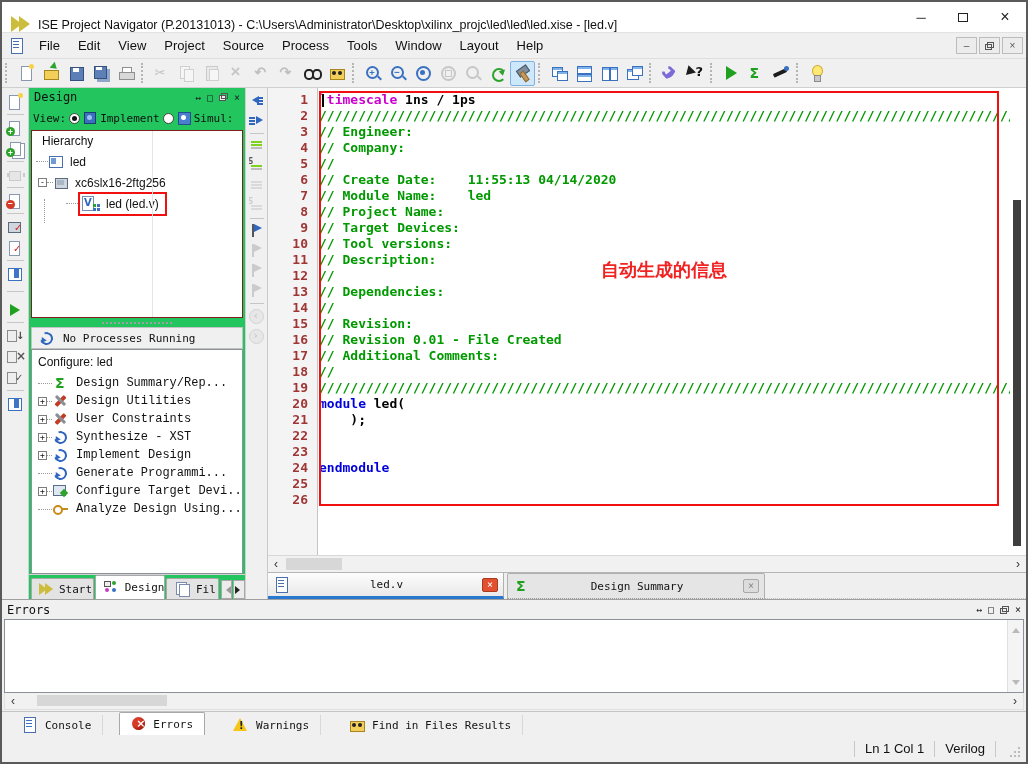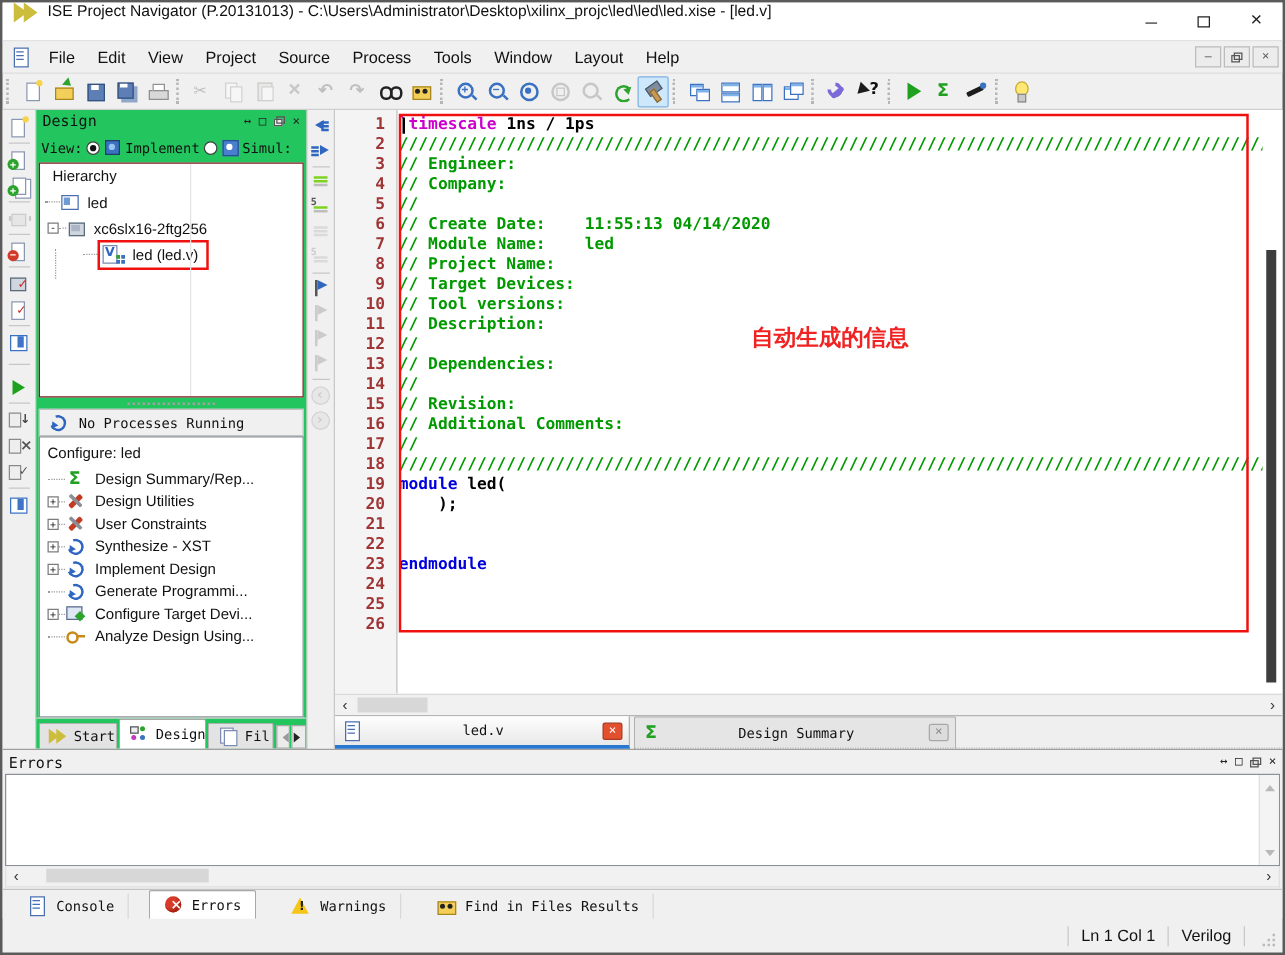--- a/index.html
+++ b/index.html
@@ -2,21 +2,21 @@
 <html><head>
 <meta charset="utf-8">
 <style>
   html,body{margin:0;padding:0;background:#888;}
   *{box-sizing:border-box;}
   .window{width:1028px;height:764px;border:2px solid #5a5a5a;background:#f0f0f0;
     display:flex;flex-direction:column;font-family:"Liberation Sans",sans-serif;color:#111;
     position:relative;overflow:hidden;}
 
   
-  .titlebar{height:30px;background:#ffffff;display:flex;align-items:flex-start;padding-left:8px;flex:none;}
+  .titlebar{height:30px;background:#ffffff;display:flex;align-items:flex-end;padding-left:8px;flex:none;}
   .title{font-size:12.5px;flex:1;white-space:nowrap;overflow:hidden;margin-left:4px;}
   .wbtn{width:42px;height:100%;display:flex;align-items:center;justify-content:center;color:#222;font-size:13px;}
   .ic-max{width:10px;height:9px;border:1px solid #222;}
   .wclose{font-size:16px;font-weight:400;}
 
   
   .menubar{height:26px;background:#f0f0f0;display:flex;align-items:center;border-top:1px solid #e2e2e2;flex:none;}
   .menu-doc{margin:0 4px 0 6px;}
   .menu-item{padding:0 9px;font-size:13px;height:100%;display:flex;align-items:center;}
   .mdis{margin-left:auto;display:flex;align-items:center;padding-right:3px;}
@@ -60,21 +60,21 @@
   .hlbox{display:flex;align-items:center;border:2px solid #f01010;padding:1px 6px 1px 2px;}
   .tlabel{margin-left:4px;white-space:nowrap;}
 
   .splitter{height:9px;display:flex;align-items:center;justify-content:center;flex:none;}
   .splitter i{width:70px;border-top:2px dotted #9f9f9f;}
   .proc-status{height:22px;display:flex;align-items:center;gap:7px;font:11px "DejaVu Sans Mono",monospace;
     border:1px solid #c2c2c2;margin:0 2px;padding-left:6px;background:#f0f0f0;flex:none;white-space:nowrap;}
   .proc-box{flex:1;background:#fff;border:1px solid #8c9099;margin:0 2px;overflow:hidden;font-size:12px;}
   .proc-title{padding:5px 0 5px 6px;}
   .proc-row{height:18px;display:flex;align-items:center;padding-left:6px;}
-  .proc-row .tlabel{margin-left:6px;}
+  .proc-row .tlabel{margin-left:6px;font-family:Liberation Mono, monospace;}
 
   .panel-tabs{height:25px;display:flex;align-items:flex-end;padding-left:2px;border-top:1px solid #d2d2d2;flex:none;}
   .ptab{height:21px;display:flex;align-items:center;gap:4px;padding:0 7px;font:11px "DejaVu Sans Mono",monospace;
     border:1px solid #a8a8a8;border-bottom:none;background:#e3e3e3;margin-right:1px;border-radius:2px 2px 0 0;white-space:nowrap;overflow:hidden;}
   .ptab.active{background:#fff;height:24px;}
   .sbtn{width:13px;height:19px;border:1px solid #a8a8a8;background:#ececec;display:flex;align-items:center;justify-content:center;margin-left:1px;}
   .arrL{width:0;height:0;border:4px solid transparent;border-right:5px solid #9a9a9a;}
   .arrR{width:0;height:0;border:4px solid transparent;border-left:5px solid #222;}
 
   .editor-rail{width:22px;background:#f0f0f0;border-right:1px solid #c8c8c8;display:flex;flex-direction:column;align-items:center;padding-top:3px;flex:none;}
@@ -690,20 +690,21 @@
             <div class="cl"><span class="com">// Create Date:    11:55:13 04/14/2020 </span></div>
             <div class="cl"><span class="com">// Module Name:    led </span></div>
             <div class="cl"><span class="com">// Project Name: </span></div>
             <div class="cl"><span class="com">// Target Devices: </span></div>
             <div class="cl"><span class="com">// Tool versions: </span></div>
             <div class="cl"><span class="com">// Description: </span></div>
             <div class="cl"><span class="com">//</span></div>
             <div class="cl"><span class="com">// Dependencies: </span></div>
             <div class="cl"><span class="com">//</span></div>
             <div class="cl"><span class="com">// Revision: </span></div>
+            <div class="cl"><span class="com">// Revision 0.01 - File Created</span></div>
             <div class="cl"><span class="com">// Additional Comments: </span></div>
             <div class="cl"><span class="com">//</span></div>
             <div class="cl"><span class="com">//////////////////////////////////////////////////////////////////////////////////////////</span></div>
             <div class="cl"><span class="key">module</span><span class="pln"> led(</span></div>
             <div class="cl"><span class="pln">    );</span></div>
             <div class="cl">&nbsp;</div>
             <div class="cl">&nbsp;</div>
             <div class="cl"><span class="key">endmodule</span></div>
             <div class="cl">&nbsp;</div>
           </div>

